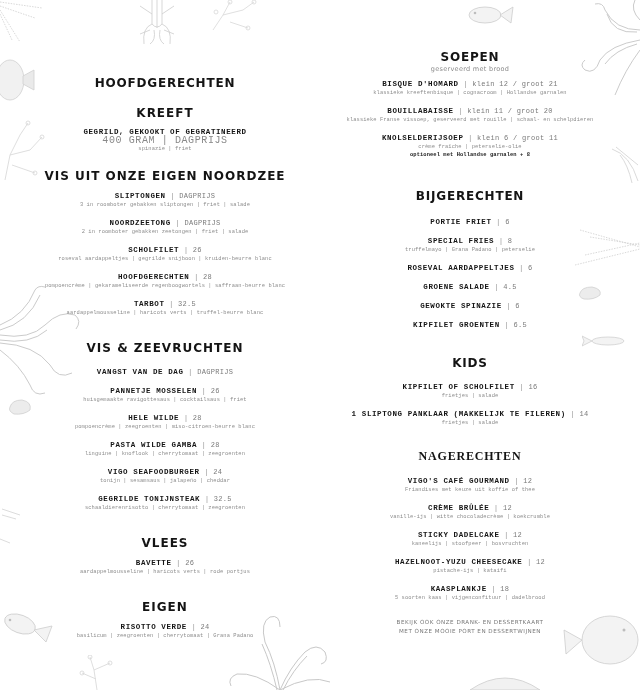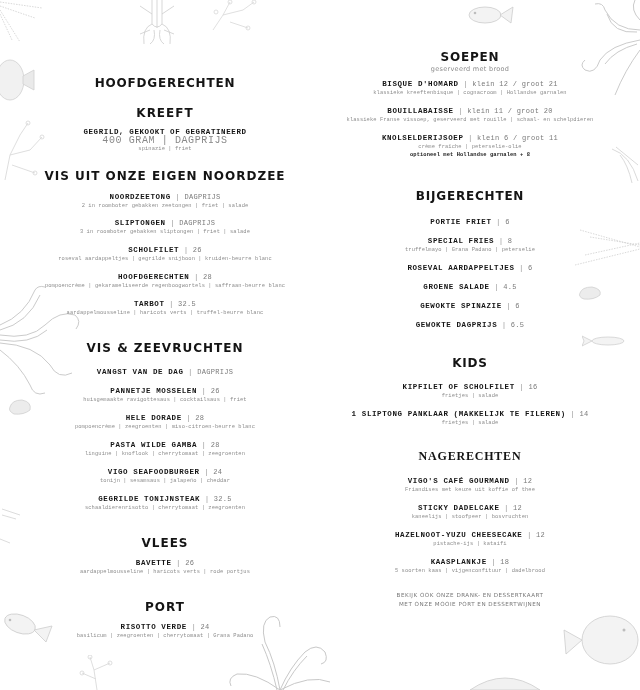--- a/index.html
+++ b/index.html
@@ -224,29 +224,29 @@
 
   <div style="margin-top:16px;" class="section-title h-sub">KREEFT</div>
   <div class="item" style="margin-top:7px;">
     <div class="item-line"><span class="item-name">GEGRILD, GEKOOKT OF GEGRATINEERD</span></div>
     <div class="item-sub">400 GRAM | DAGPRIJS</div>
     <div class="item-desc">spinazie | friet</div>
   </div>
 
   <div style="margin-top:16px;" class="section-title h-sub">VIS UIT ONZE EIGEN NOORDZEE</div>
 
-  <div class="item">
-    <div class="item-line"><span class="item-name">NOORDZEETONG</span> <span class="item-sep">|</span> <span class="item-price">DAGPRIJS</span></div>
-    <div class="item-desc">2 in roomboter gebakken zeetongen | friet | salade</div>
-  </div>
   <div class="item" style="margin-top:8px;">
     <div class="item-line"><span class="item-name">SLIPTONGEN</span> <span class="item-sep">|</span> <span class="item-price">DAGPRIJS</span></div>
     <div class="item-desc">3 in roomboter gebakken sliptongen | friet | salade</div>
   </div>
   <div class="item">
+    <div class="item-line"><span class="item-name">NOORDZEETONG</span> <span class="item-sep">|</span> <span class="item-price">DAGPRIJS</span></div>
+    <div class="item-desc">2 in roomboter gebakken zeetongen | friet | salade</div>
+  </div>
+  <div class="item">
     <div class="item-line"><span class="item-name">SCHOLFILET</span> <span class="item-sep">|</span> <span class="item-price">26</span></div>
     <div class="item-desc">roseval aardappeltjes | gegrilde snijboon | kruiden-beurre blanc</div>
   </div>
   <div class="item">
     <div class="item-line"><span class="item-name">HOOFDGERECHTEN</span> <span class="item-sep">|</span> <span class="item-price">28</span></div>
     <div class="item-desc">pompoencrème | gekarameliseerde regenboogwortels | saffraan-beurre blanc</div>
   </div>
   <div class="item">
     <div class="item-line"><span class="item-name">TARBOT</span> <span class="item-sep">|</span> <span class="item-price">32.5</span></div>
     <div class="item-desc">aardappelmousseline | haricots verts | truffel-beurre blanc</div>
@@ -255,21 +255,21 @@
   <div style="margin-top:24px;" class="section-title h-sub">VIS &amp; ZEEVRUCHTEN</div>
 
   <div class="item" style="margin-top:12px;">
     <div class="item-line"><span class="item-name">VANGST VAN DE DAG</span> <span class="item-sep">|</span> <span class="item-price">DAGPRIJS</span></div>
   </div>
   <div class="item">
     <div class="item-line"><span class="item-name">PANNETJE MOSSELEN</span> <span class="item-sep">|</span> <span class="item-price">26</span></div>
     <div class="item-desc">huisgemaakte ravigottesaus | cocktailsaus | friet</div>
   </div>
   <div class="item">
-    <div class="item-line"><span class="item-name">HELE DORADE</span> <span class="item-sep">|</span> <span class="item-price">28</span></div>
+    <div class="item-line"><span class="item-name">HELE WILDE</span> <span class="item-sep">|</span> <span class="item-price">28</span></div>
     <div class="item-desc">pompoencrème | zeegroenten | miso-citroen-beurre blanc</div>
   </div>
   <div class="item">
     <div class="item-line"><span class="item-name">PASTA WILDE GAMBA</span> <span class="item-sep">|</span> <span class="item-price">28</span></div>
     <div class="item-desc">linguine | knoflook | cherrytomaat | zeegroenten</div>
   </div>
   <div class="item">
     <div class="item-line"><span class="item-name">VIGO SEAFOODBURGER</span> <span class="item-sep">|</span> <span class="item-price">24</span></div>
     <div class="item-desc">tonijn | sesamsaus | jalapeño | cheddar</div>
   </div>
@@ -277,21 +277,21 @@
     <div class="item-line"><span class="item-name">GEGRILDE TONIJNSTEAK</span> <span class="item-sep">|</span> <span class="item-price">32.5</span></div>
     <div class="item-desc">schaaldierenrisotto | cherrytomaat | zeegroenten</div>
   </div>
 
   <div style="margin-top:24px;" class="section-title h-sub">VLEES</div>
   <div class="item" style="margin-top:8px;">
     <div class="item-line"><span class="item-name">BAVETTE</span> <span class="item-sep">|</span> <span class="item-price">26</span></div>
     <div class="item-desc">aardappelmousseline | haricots verts | rode portjus</div>
   </div>
 
-  <div style="margin-top:24px;" class="section-title h-sub">PORT</div>
+  <div style="margin-top:24px;" class="section-title h-sub">EIGEN</div>
   <div class="item" style="margin-top:8px;">
     <div class="item-line"><span class="item-name">RISOTTO VERDE</span> <span class="item-sep">|</span> <span class="item-price">24</span></div>
     <div class="item-desc">basilicum | zeegroenten | cherrytomaat | Grana Padano</div>
   </div>
 </div>
 
 <div class="col col-right">
 
   <div class="section-title h-main">SOEPEN</div>
   <div class="sub-note">geserveerd met brood</div>
@@ -322,39 +322,43 @@
   <div class="item">
     <div class="item-line"><span class="item-name">ROSEVAL AARDAPPELTJES</span> <span class="item-sep">|</span> <span class="item-price">6</span></div>
   </div>
   <div class="item">
     <div class="item-line"><span class="item-name">GROENE SALADE</span> <span class="item-sep">|</span> <span class="item-price">4.5</span></div>
   </div>
   <div class="item">
     <div class="item-line"><span class="item-name">GEWOKTE SPINAZIE</span> <span class="item-sep">|</span> <span class="item-price">6</span></div>
   </div>
   <div class="item">
-    <div class="item-line"><span class="item-name">GEWOKTE DAGPRIJS</span> <span class="item-sep">|</span> <span class="item-price">6.5</span></div>
+    <div class="item-line"><span class="item-name">KIPFILET GROENTEN</span> <span class="item-sep">|</span> <span class="item-price">6.5</span></div>
   </div>
 
   <div style="margin-top:26px;" class="section-title h-main">KIDS</div>
   <div class="item" style="margin-top:12px;">
     <div class="item-line"><span class="item-name">KIPFILET OF SCHOLFILET</span> <span class="item-sep">|</span> <span class="item-price">16</span></div>
     <div class="item-desc">frietjes | salade</div>
   </div>
   <div class="item">
     <div class="item-line"><span class="item-name">1 SLIPTONG PANKLAAR (MAKKELIJK TE FILEREN)</span> <span class="item-sep">|</span> <span class="item-price">14</span></div>
     <div class="item-desc">frietjes | salade</div>
   </div>
 
   <div style="margin-top:22px;font-family:Liberation Serif, serif;" class="section-title h-main">NAGERECHTEN</div>
   <div class="item" style="margin-top:12px;">
     <div class="item-line"><span class="item-name">VIGO'S CAFÉ GOURMAND</span> <span class="item-sep">|</span> <span class="item-price">12</span></div>
     <div class="item-desc">Friandises met keuze uit koffie of thee</div>
   </div>
   <div class="item">
+    <div class="item-line"><span class="item-name">CRÈME BRÛLÉE</span> <span class="item-sep">|</span> <span class="item-price">12</span></div>
+    <div class="item-desc">vanille-ijs | witte chocoladecrème | koekcrumble</div>
+  </div>
+  <div class="item">
     <div class="item-line"><span class="item-name">STICKY DADELCAKE</span> <span class="item-sep">|</span> <span class="item-price">12</span></div>
     <div class="item-desc">kaneelijs | stoofpeer | bosvruchten</div>
   </div>
   <div class="item">
     <div class="item-line"><span class="item-name">HAZELNOOT-YUZU CHEESECAKE</span> <span class="item-sep">|</span> <span class="item-price">12</span></div>
     <div class="item-desc">pistache-ijs | kataifi</div>
   </div>
   <div class="item">
     <div class="item-line"><span class="item-name">KAASPLANKJE</span> <span class="item-sep">|</span> <span class="item-price">18</span></div>
     <div class="item-desc">5 soorten kaas | vijgenconfituur | dadelbrood</div>

